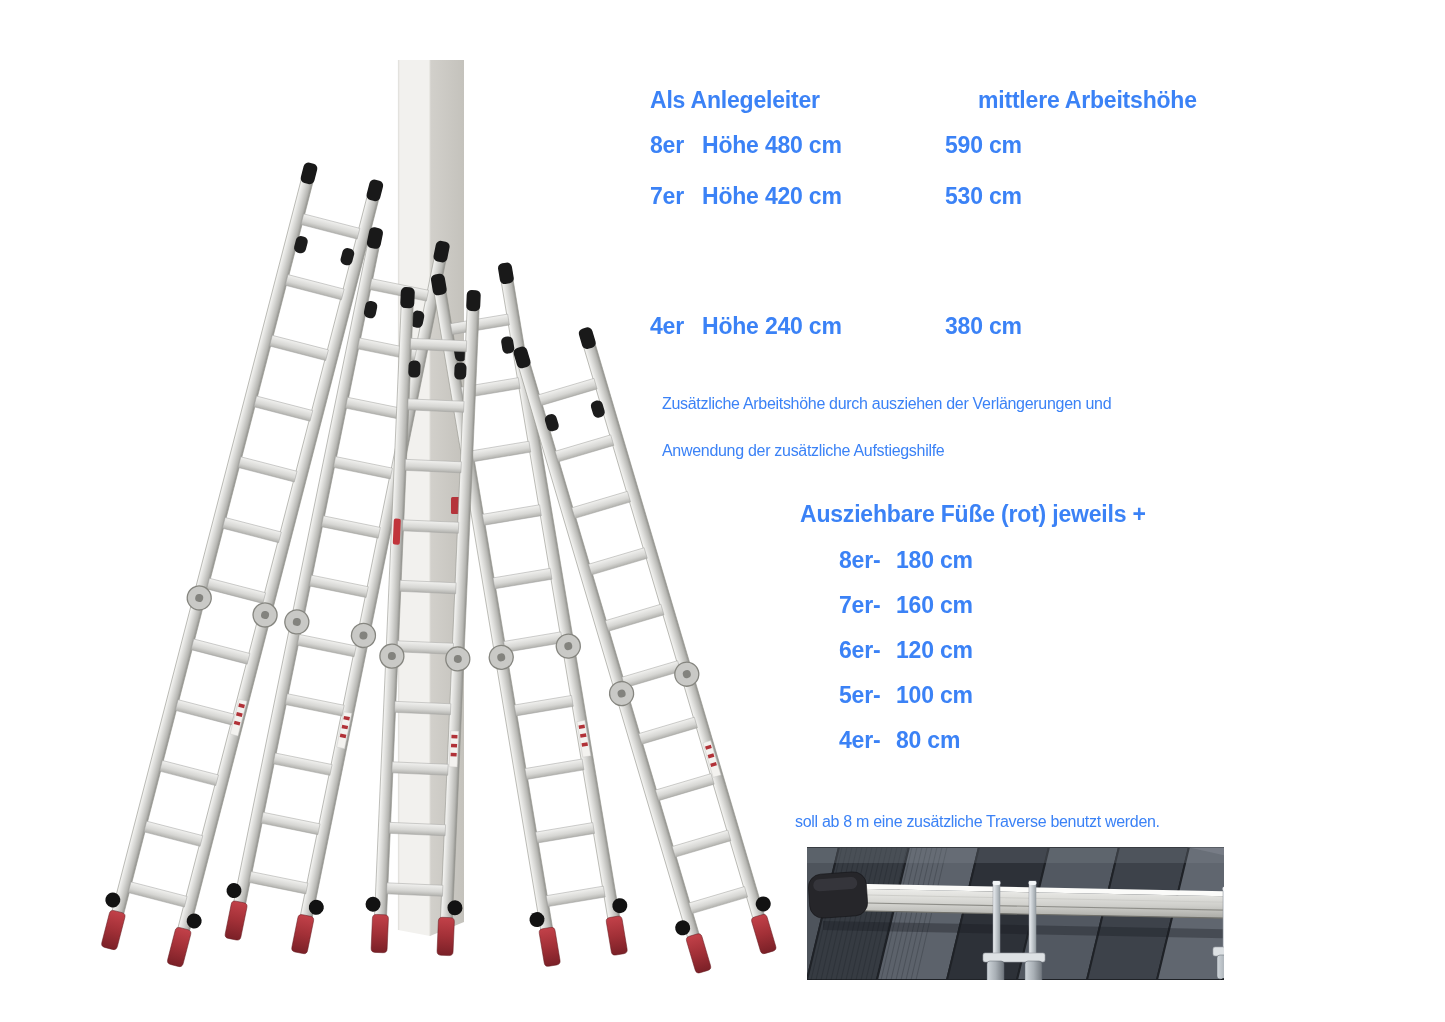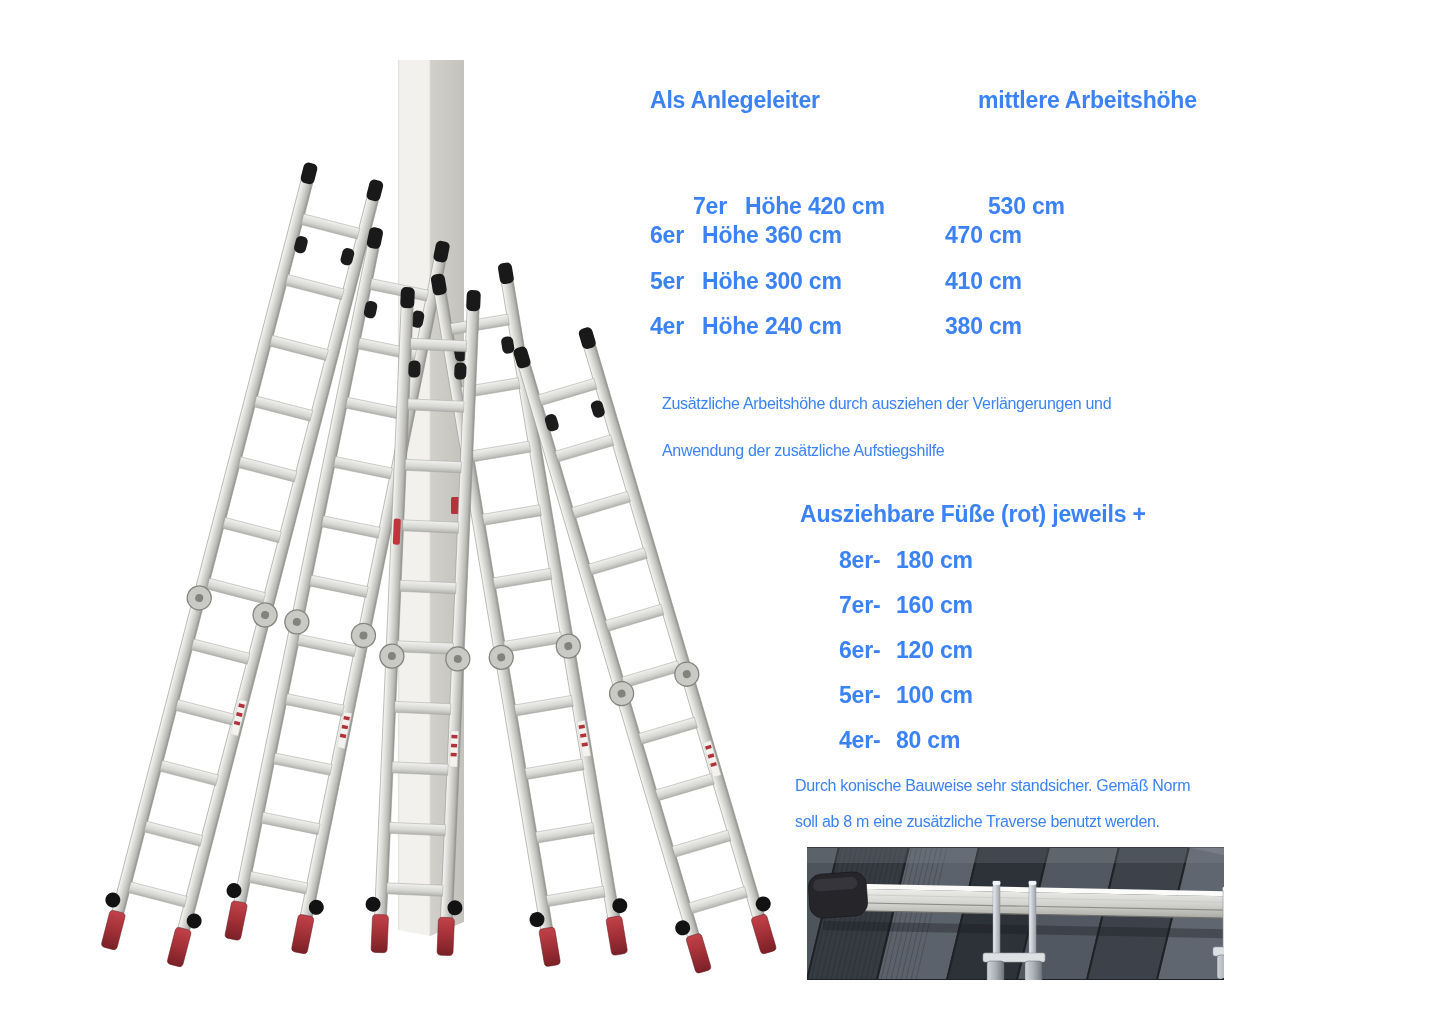--- a/index.html
+++ b/index.html
@@ -211,31 +211,27 @@
         <rect x="30" y="-218.70000000000002" width="6" height="3.5" fill="#b13238"></rect>
         <rect x="30" y="-209.70000000000002" width="6" height="3.5" fill="#b13238"></rect>
         <rect x="30" y="-200.70000000000002" width="6" height="3.5" fill="#b13238"></rect>
         <rect x="-37" y="-432.3" width="7" height="26" rx="2" fill="#c1343b"></rect>
       </g>
     </svg>
 
   <div class="abs b" style="left:650px;top:89px;">Als Anlegeleiter</div>
   <div class="abs b" style="left:945px;top:89px;margin-left:33px;">mittlere Arbeitshöhe</div>
 
-  <div class="t1-row b" style="top:195px;margin-left:43px;">
+  <div class="t1-row b" style="top:134px;">
+    <span class="sz">8er</span><span>Höhe 480 cm</span>
+    <span class="val">590 cm</span>
+  </div>
+  <div class="t1-row b" style="top:185px;">
     <span class="sz">7er</span><span>Höhe 420 cm</span>
     <span class="val">530 cm</span>
-  </div>
-  <div class="t1-row b" style="top:224px;">
-    <span class="sz">6er</span><span>Höhe 360 cm</span>
-    <span class="val">470 cm</span>
-  </div>
-  <div class="t1-row b" style="top:270px;">
-    <span class="sz">5er</span><span>Höhe 300 cm</span>
-    <span class="val">410 cm</span>
   </div>
   <div class="t1-row b" style="top:315px;">
     <span class="sz">4er</span><span>Höhe 240 cm</span>
     <span class="val">380 cm</span>
   </div>
 
   <div class="note" style="left:662px;top:396px;">Zusätzliche Arbeitshöhe durch ausziehen der Verlängerungen und</div>
   <div class="note" style="left:662px;top:443px;">Anwendung der zusätzliche Aufstiegshilfe</div>
 
   <div class="abs b" style="left:800px;top:503px;">Ausziehbare Füße (rot) jeweils +</div>
@@ -249,21 +245,20 @@
   <div class="f-row b" style="top:639px;">
     <span class="fsz">6er-</span><span>120 cm</span>
   </div>
   <div class="f-row b" style="top:684px;">
     <span class="fsz">5er-</span><span>100 cm</span>
   </div>
   <div class="f-row b" style="top:729px;">
     <span class="fsz">4er-</span><span>80 cm</span>
   </div>
 
-  <div class="note" style="left:795px;top:778px;">Durch konische Bauweise sehr standsicher. Gemäß Norm</div>
   <div class="note" style="left:795px;top:814px;">soll ab 8 m eine zusätzliche Traverse benutzt werden.</div>
 
   <svg id="traverse-svg" width="528" height="133" viewBox="0 0 528 133">
       <defs>
         <linearGradient id="barGrad" x1="0" y1="0" x2="0" y2="1">
           <stop offset="0" stop-color="#efefec"></stop>
           <stop offset="0.55" stop-color="#cfcfcb"></stop>
           <stop offset="1" stop-color="#a5a5a0"></stop>
         </linearGradient>
         <linearGradient id="rodGrad" x1="0" y1="0" x2="1" y2="0">

